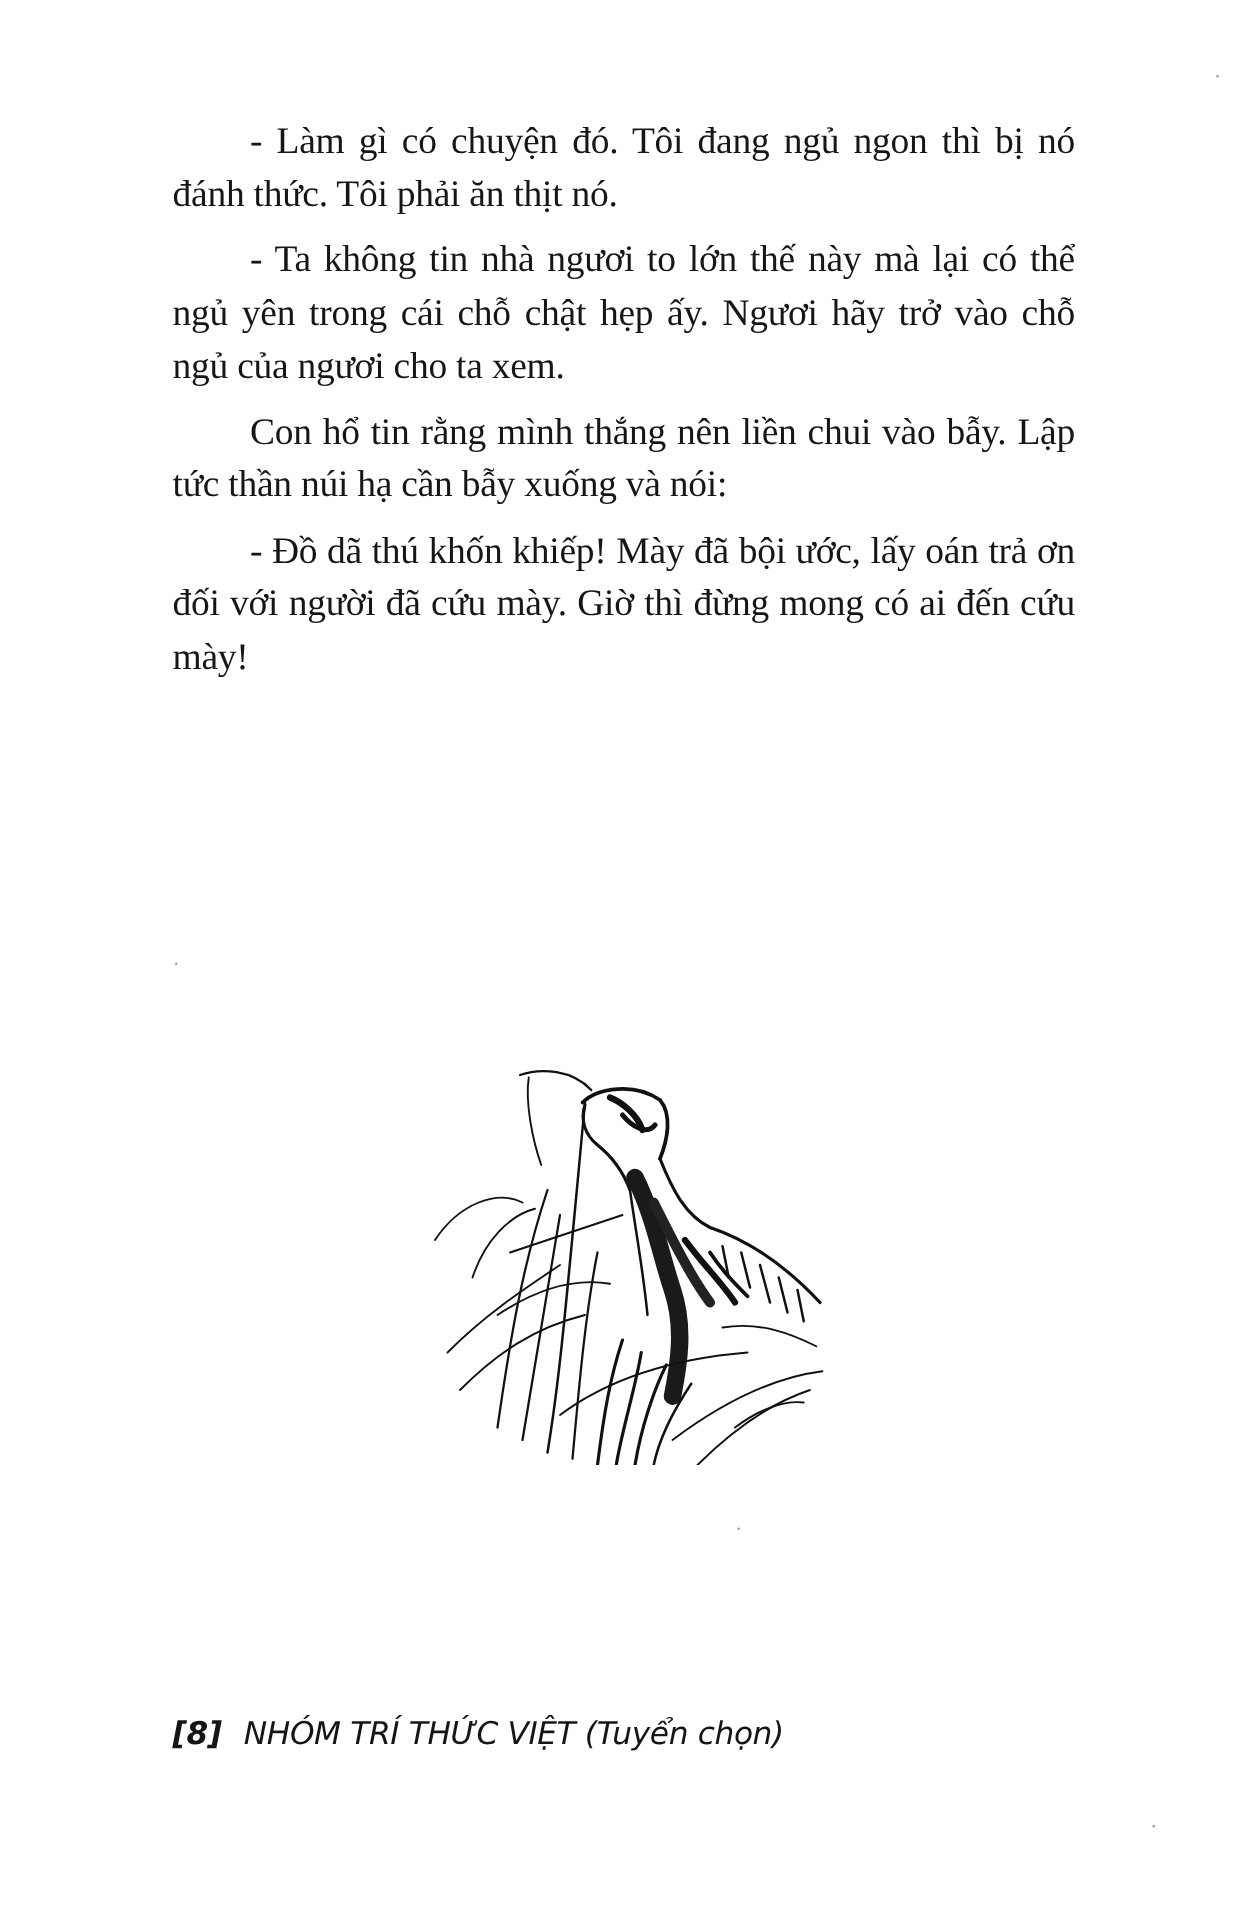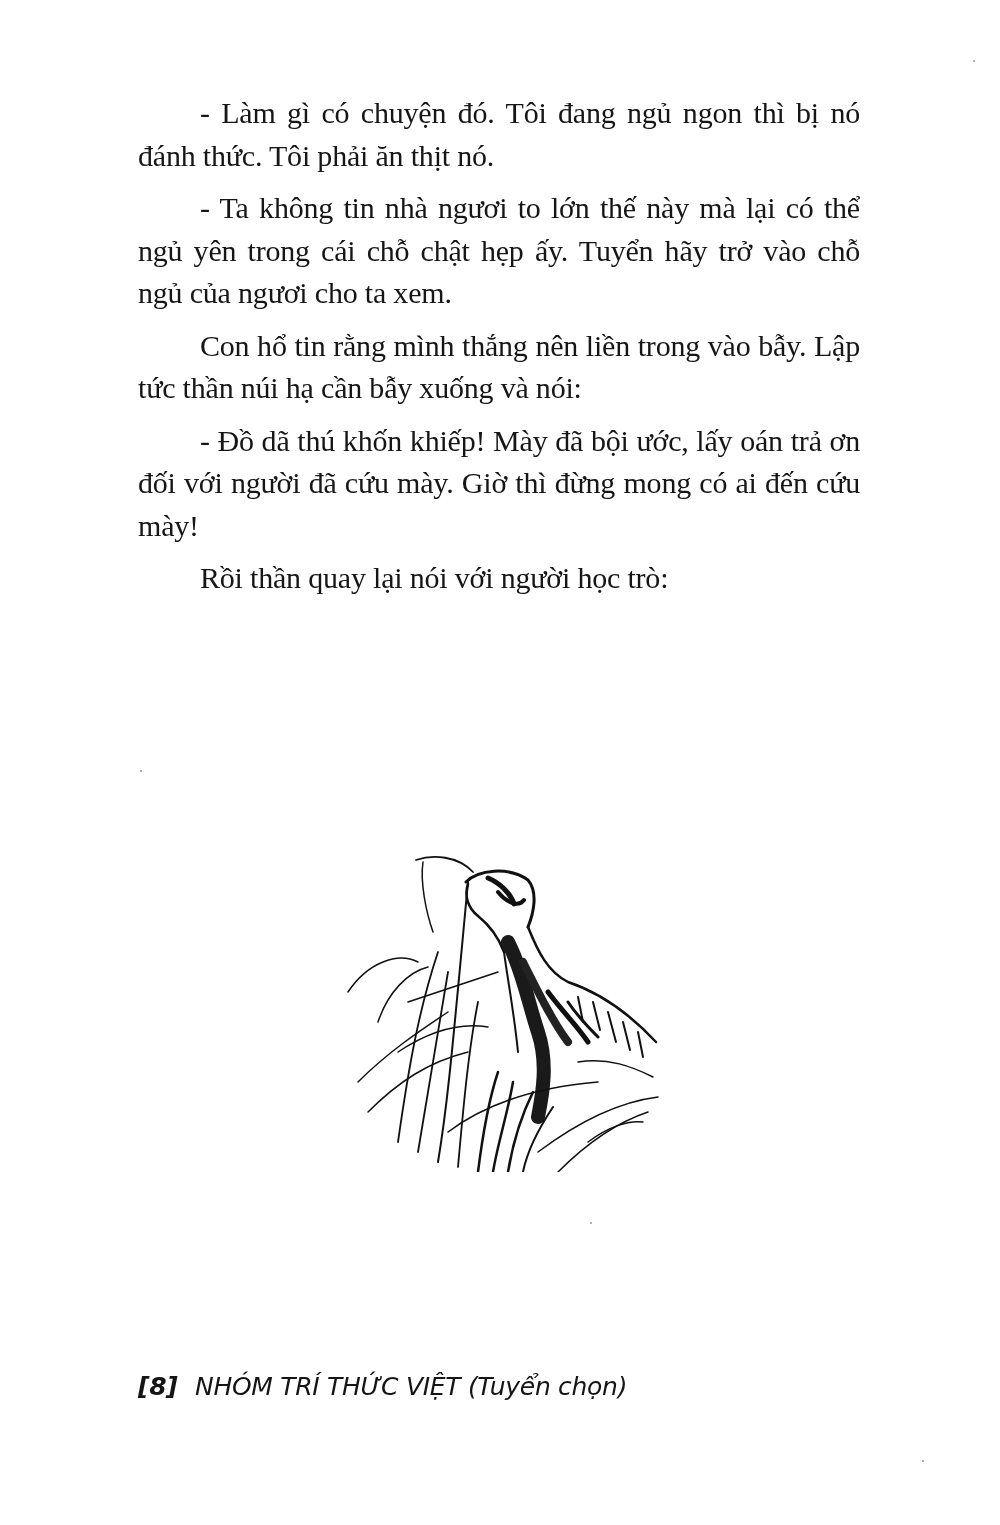--- a/index.html
+++ b/index.html
@@ -65,24 +65,23 @@
       border-radius: 50%;
     }
   </style>
 </head>
 <body>
 
 <div class="page">
 
   <div class="text-block">
     <p class="para">- Làm gì có chuyện đó. Tôi đang ngủ ngon thì bị nó đánh thức. Tôi phải ăn thịt nó.</p>
-    <p class="para">- Ta không tin nhà ngươi to lớn thế này mà lại có thể ngủ yên trong cái chỗ chật hẹp ấy. Tuyển hãy trở vào chỗ ngủ của ngươi cho ta xem.</p>
-    <p class="para">Con hổ tin rằng mình thắng nên liền trong vào bẫy. Lập tức thần núi hạ cần bẫy xuống và nói:</p>
+    <p class="para">- Ta không tin nhà ngươi to lớn thế này mà lại có thể ngủ yên trong cái chỗ chật hẹp ấy. Ngươi hãy trở vào chỗ ngủ của ngươi cho ta xem.</p>
+    <p class="para">Con hổ tin rằng mình thắng nên liền chui vào bẫy. Lập tức thần núi hạ cần bẫy xuống và nói:</p>
     <p class="para">- Đồ dã thú khốn khiếp! Mày đã bội ước, lấy oán trả ơn đối với người đã cứu mày. Giờ thì đừng mong có ai đến cứu mày!</p>
-    <p class="para">Rồi thần quay lại nói với người học trò:</p>
   </div>
 
   <div class="illustration">
     <svg width="324" height="320" viewBox="0 0 324 320" fill="none" stroke="#111" stroke-linecap="round">
 
       <path d="M128 30 C140 18 170 14 190 28 C200 40 196 60 190 75" stroke-width="3"></path>
       <path d="M130 32 C126 44 130 56 140 64 C150 72 160 84 166 100" stroke-width="2.5"></path>
       <path d="M150 26 C160 30 172 40 176 52" stroke-width="5"></path>
       <path d="M160 40 C168 50 180 56 186 48" stroke-width="4"></path>
 

